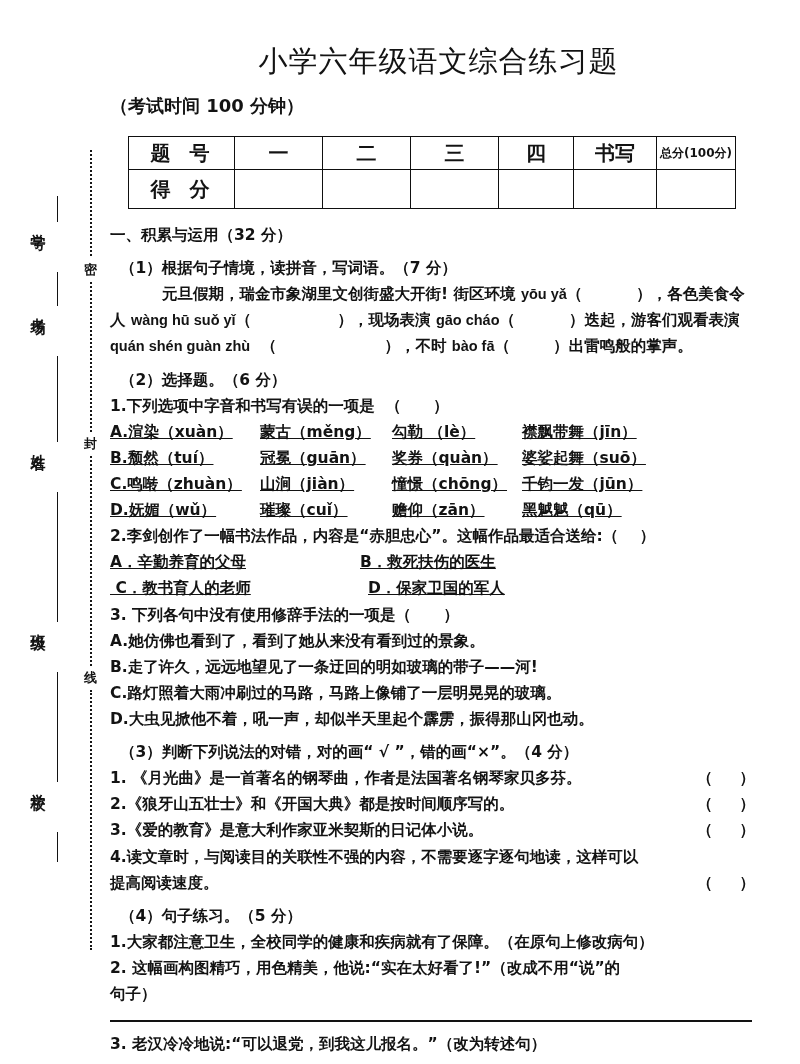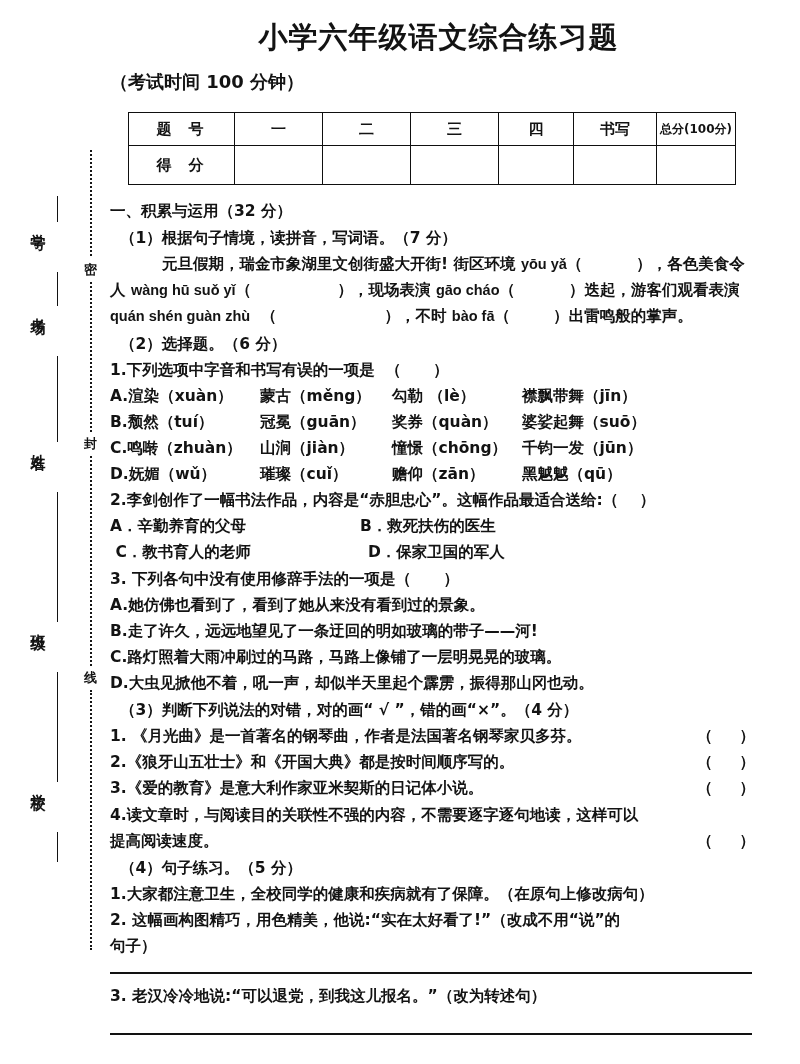--- a/index.html
+++ b/index.html
@@ -64,25 +64,25 @@
   
   #paper {
     position: absolute;
     left: 110px;
     top: 0;
     width: 665px;
     height: 1064px;
   }
 
   #exam-title {
-    margin: 18px 0 0 0;
+    margin: 42px 0 0 0;
     text-align: center;
     font-family: "DejaVu Sans", sans-serif;
     font-size: 29px;
-    font-weight: 700;
+    font-weight: 400;
     letter-spacing: 1px;
     padding-right: 8px;
   }
   #exam-subtitle {
     margin: 12px 0 0 0;
     font-size: 18px;
     font-weight: 700;
     font-family: "DejaVu Sans", sans-serif;
     padding-right: 8px;
   }
@@ -93,46 +93,46 @@
     border-collapse: collapse;
     width: 608px;
     table-layout: fixed;
   }
   #score-table td {
     border: 1.6px solid #0f0f0f;
     height: 30px;
     text-align: center;
     vertical-align: middle;
     font-family: "DejaVu Sans", sans-serif;
-    font-size: 15px;
+    font-size: 20px;
     font-weight: 700;
   }
   #score-table td.rowhead { letter-spacing: 6px; padding-left: 4px; }
   #score-table td.total { font-size: 12px; letter-spacing: 0; }
   #score-table tr.fill td { height: 36px; }
 
   
   #content {
     margin: 14px 0 0 0;
     font-family: "DejaVu Sans", sans-serif;
     font-size: 15.5px;
     font-weight: 700;
     line-height: 1.62;
   }
   .sec-head { margin: 6px 0 0 0; }
-  .sub-head { margin: 2px 0 0 10px; }
+  .sub-head { margin: 8px 0 0 10px; }
   .q-line   { margin: 1px 0 0 0; white-space: pre; }
   .q-line.indent2 { margin-left: 52px; }
   .q-wrap { margin: 1px 0 0 0; }
   .pinyin {
     font-family: "Liberation Sans", sans-serif;
     font-weight: 700;
     font-size: 14.5px;
   }
-  .opt-row { display: flex; margin: 1px 0 0 0; white-space: pre; }
+  .opt-row { display: flex; margin: 1px 0 0 0; white-space: pre; text-decoration: underline; }
   .opt-row > span { display: inline-block; }
   .w1 { width: 150px; }
   .w2 { width: 132px; }
   .w3 { width: 130px; }
   .tf-row { display: flex; margin: 1px 0 0 0; white-space: pre; gap: 20px; }
   .tf-row .txt { flex: 1 1 auto; }
   .tf-row .box { flex: 0 0 auto; width: 78px; text-align: left; }
 
   .answer-rule {
     border: none;

